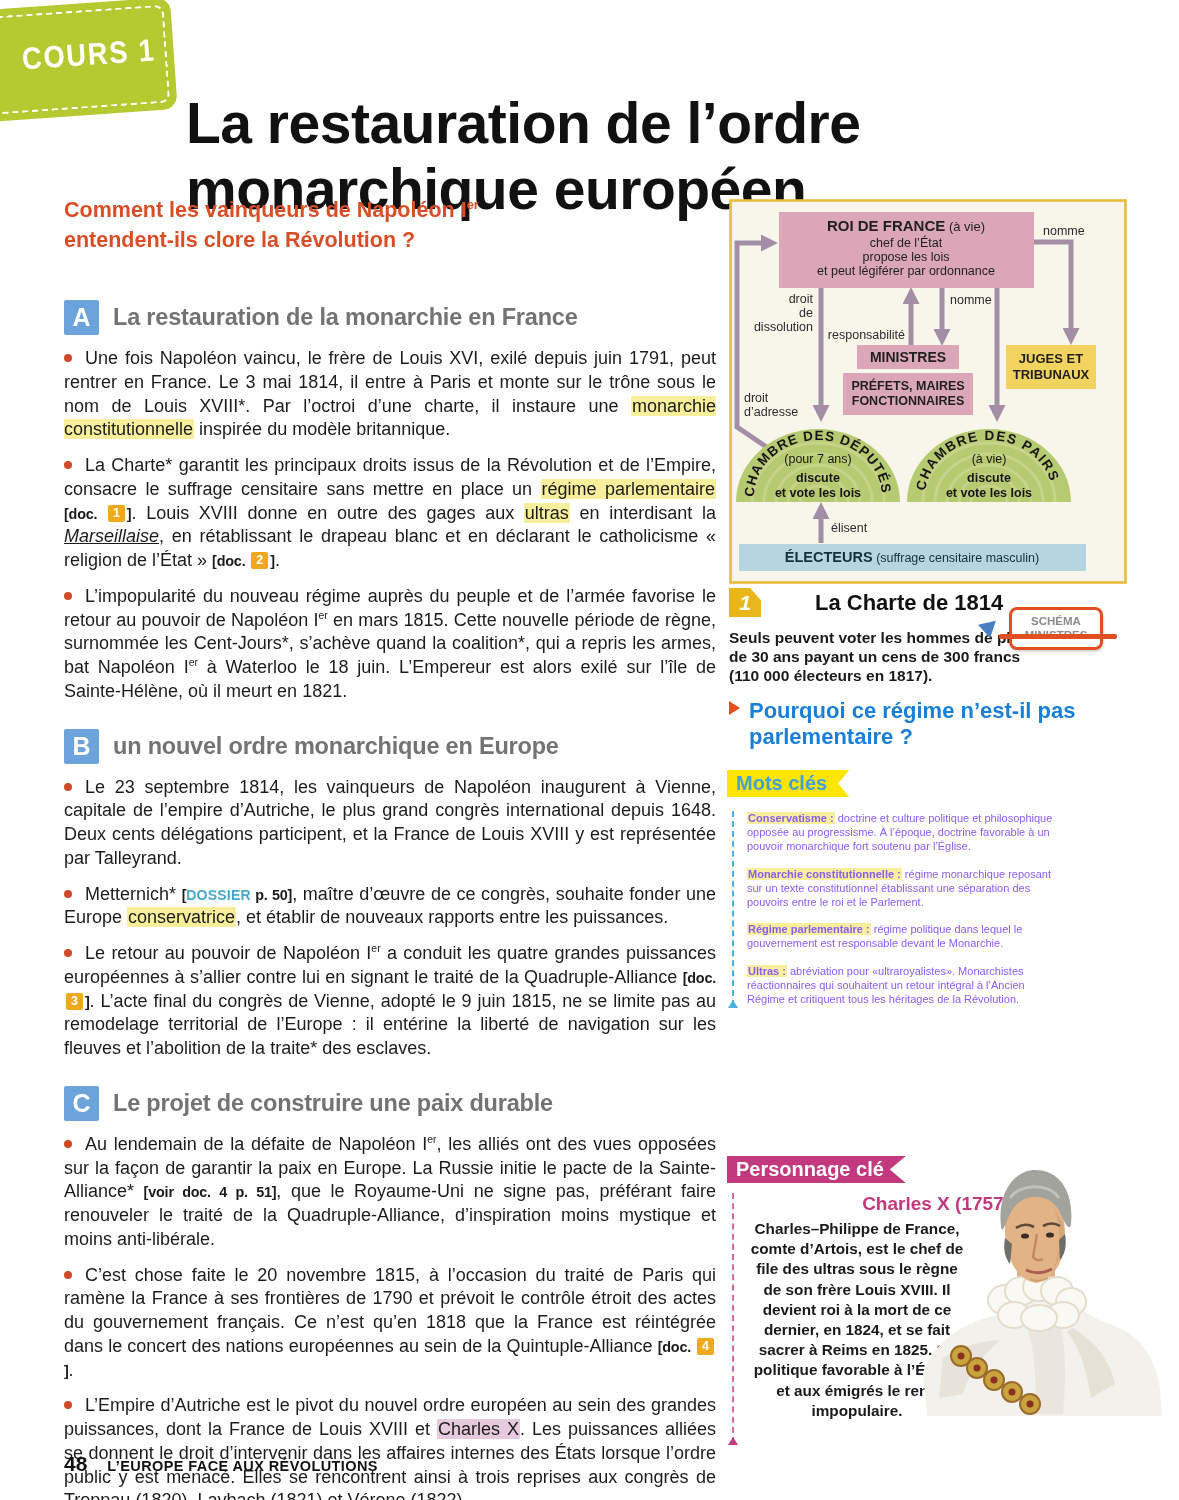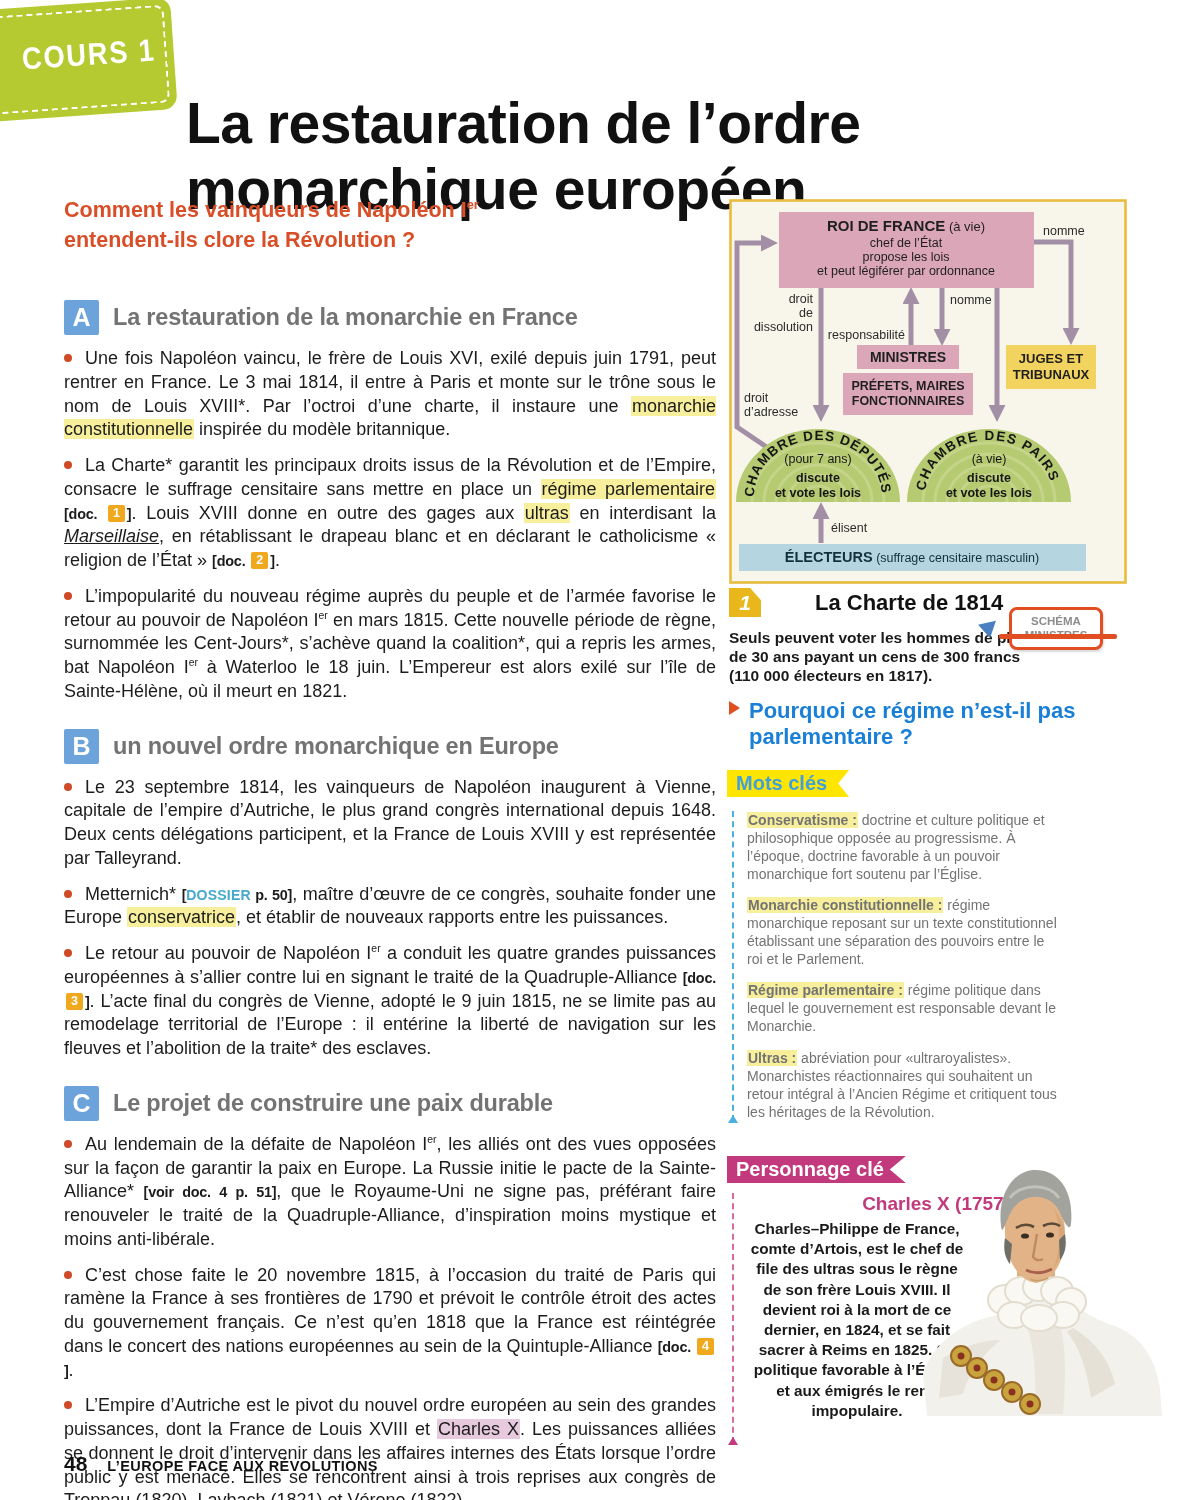--- a/index.html
+++ b/index.html
@@ -63,21 +63,21 @@
 
   
   .motscles{position:absolute;left:727px;top:770px;width:410px;}
   .flag{display:inline-block;height:27px;line-height:27px;padding:0 22px 0 9px;font-size:20px;
         font-weight:700;clip-path:polygon(0 0,100% 0,91% 50%,100% 100%,0 100%);}
   .flag-yellow{background:#ffe500;color:#3fa0dc;}
   .flag-pink{background:#c23a7d;color:#fff;text-align:center;}
   .mc-body{margin-top:14px;margin-left:5px;border-left:2px dashed #4ab0e0;padding-left:13px;position:relative;}
   .mc-body .endtri{position:absolute;left:-6px;bottom:-2px;width:0;height:0;
         border-left:5px solid transparent;border-right:5px solid transparent;border-bottom:8px solid #4ab0e0;}
-  .mc-entry{margin-bottom:13px;font-size:14px;line-height:1.29;color:#737373;width:310px;}
+  .mc-entry{margin-bottom:13px;font-size:11px;line-height:1.29;color:#8b5cf6;width:310px;}
   .mc-term{font-weight:700;background:#f7ef9c;padding:0 1px;}
 
   
   .personnage{position:absolute;left:727px;top:1156px;width:452px;}
   .pc-body{margin-top:10px;margin-left:5px;border-left:2px dashed #d66ba3;padding-left:13px;
         position:relative;min-height:250px;text-align:center;}
   .pc-body .endtri{position:absolute;left:-6px;bottom:-2px;width:0;height:0;
         border-left:5px solid transparent;border-right:5px solid transparent;border-bottom:8px solid #c23a7d;}
   .pc-name{font-size:19px;font-weight:700;color:#c23a7d;margin-bottom:4px;}
   .pc-bio{font-size:15.3px;font-weight:600;line-height:1.32;width:220px;color:#1a1a1a;}

